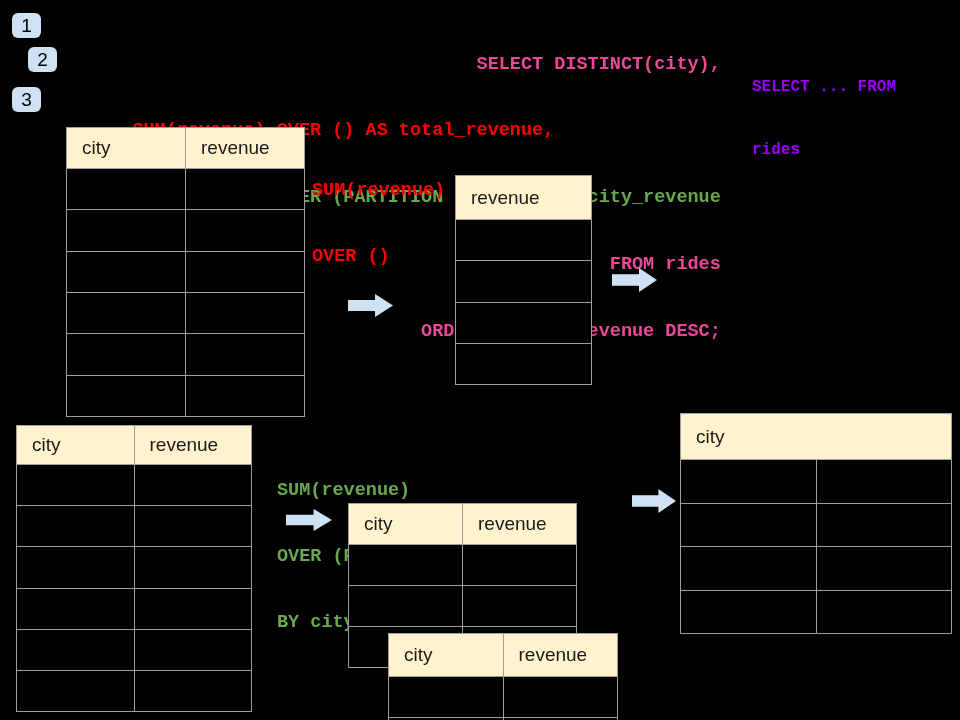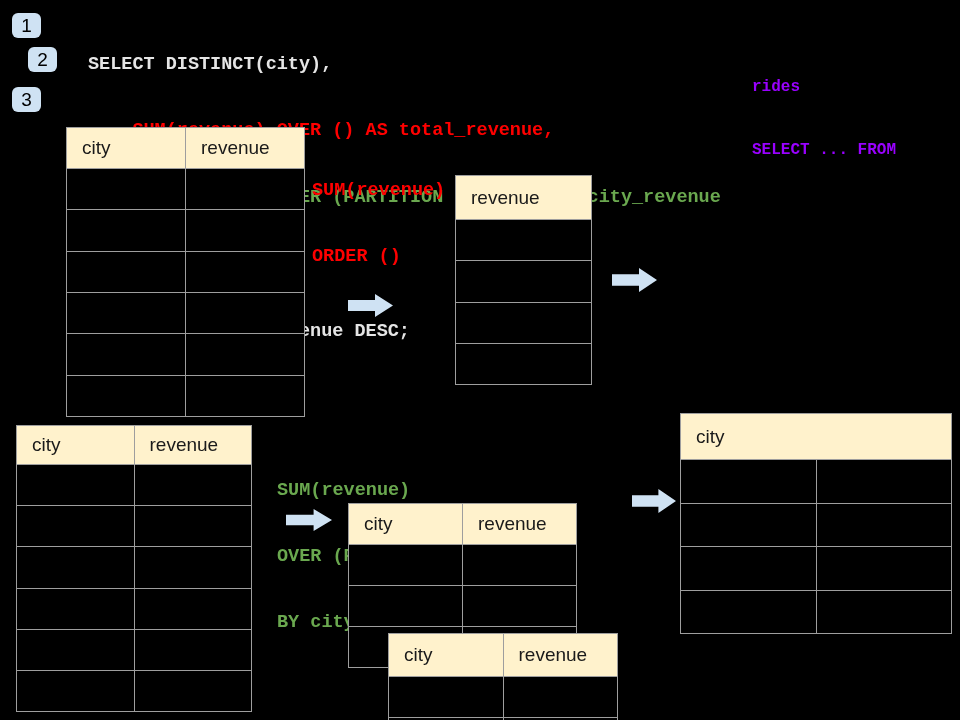--- a/index.html
+++ b/index.html
@@ -11,21 +11,21 @@
     font-family:"Liberation Sans","DejaVu Sans",sans-serif;
   }
   
   .mono{
     position:absolute;
     font-family:"Liberation Mono","DejaVu Sans Mono",monospace;
     font-weight:bold;
     white-space:pre;
   }
   .code-block{left:88px;top:9px;font-size:18.5px;line-height:22.3px;}
-  .c-purple{color:#e5e5e5;}
+  .c-purple{color:#ec4899;text-align:right;}
   .c-red{color:#ff0000;}
   .c-green{color:#6aa84f;}
   .side-note{left:752px;top:35px;font-size:16px;line-height:21px;color:#9900ff;}
   .label-total{left:312px;top:136px;font-size:18.5px;line-height:22px;color:#ff0000;}
   .label-partition{left:277px;top:436px;font-size:18.5px;line-height:22px;color:#6aa84f;}
   
   .badge{
     position:absolute;width:29px;height:25px;
     background:#cfe2f3;border-radius:6px;
     color:#000000;font-size:19px;
@@ -91,27 +91,27 @@
 
   <div class="mono code-block">
     <div class="c-purple">SELECT DISTINCT(city),</div>
     <div class="c-red">    SUM(revenue) OVER () AS total_revenue,</div>
     <div class="c-green">    SUM(revenue) OVER (PARTITION BY city) as city_revenue</div>
     <div class="c-purple">  FROM rides</div>
     <div class="c-purple">  ORDER by city_revenue DESC;</div>
   </div>
 
   <div class="mono side-note">
+    <div>SELECT ... FROM</div>
     <div>rides</div>
-    <div>SELECT ... FROM</div>
   </div>
 
   <div class="mono label-total">
     <div>SUM(revenue)</div>
-    <div>ORDER ()</div>
+    <div>OVER ()</div>
   </div>
 
   <div class="mono label-partition">
     <div>SUM(revenue)</div>
     <div>OVER (PARTITION</div>
     <div>BY city)</div>
   </div>
 
   <div class="tbl t-source-top">
     <div class="row hdr">

